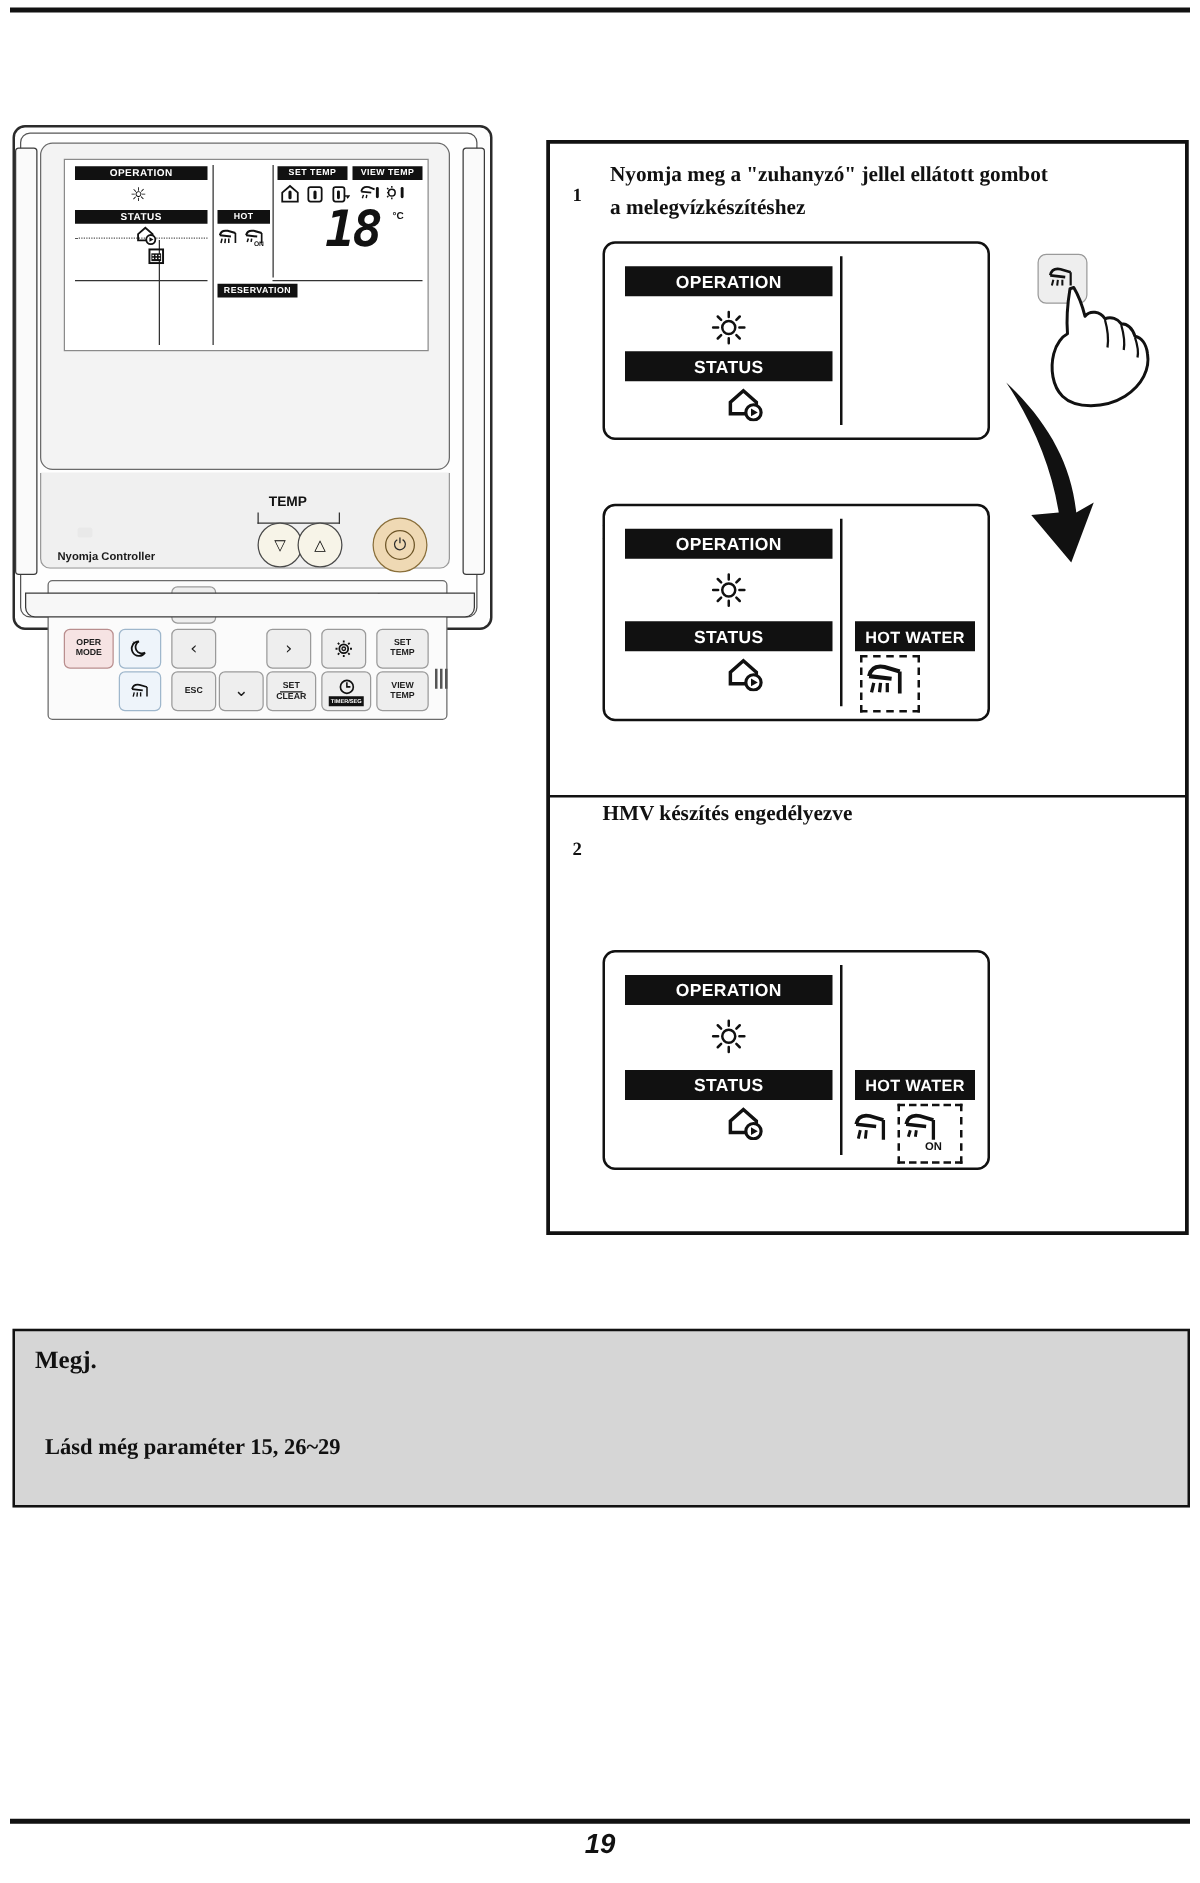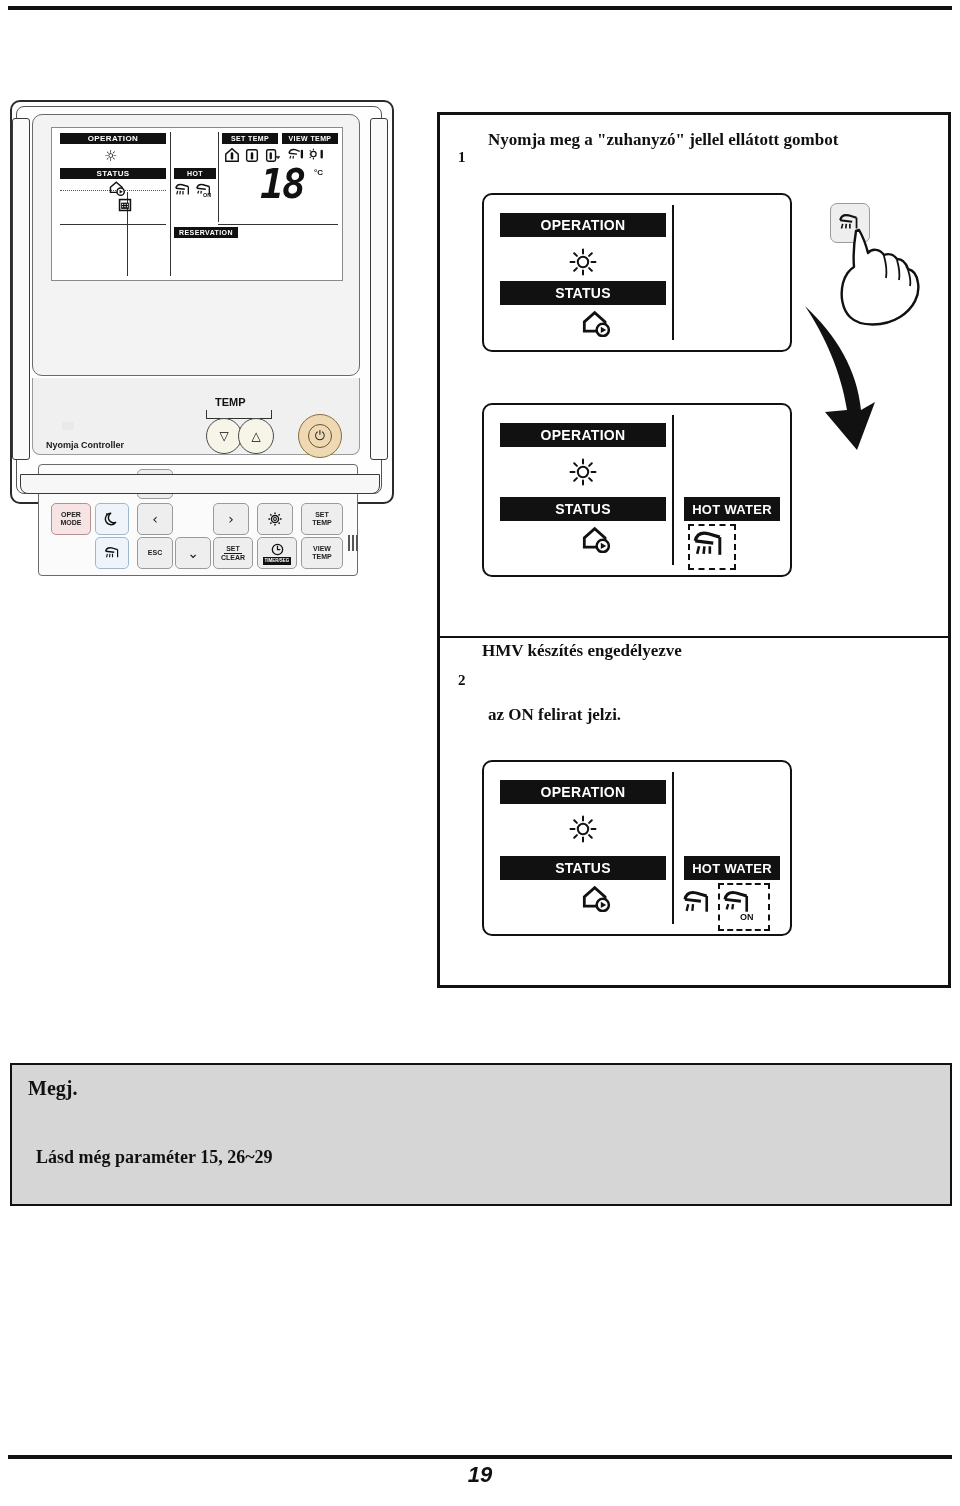--- a/index.html
+++ b/index.html
@@ -309,20 +309,21 @@
 
     <div class="rc-base"></div>
     <div class="grip"><i></i><i></i><i></i></div>
   </div>
 
   <div class="steps">
     <div class="step-div"></div>
 
     <div class="step-num" style="left:18px;top:34px;">1</div>
     <div class="step-text" style="left:48px;top:12px;width:450px;">Nyomja meg a "zuhanyzó" jellel ellátott gombot</div>
+    <div class="step-text" style="left:48px;top:38px;width:450px;">a melegvízkészítéshez</div>
 
     <div class="lcdpanel" style="left:42px;top:78px;width:306px;height:155px;">
       <div class="lcd-split" style="left:188px;"></div>
       <div class="bar" style="left:16px;top:18px;width:166px;height:24px;font-size:14px;">OPERATION</div>
       <svg style="position:absolute;left:84px;top:52px;" width="30" height="30" viewBox="0 0 30 30">
         <circle cx="15" cy="15" r="5.2" fill="none" stroke="#111" stroke-width="2"></circle>
         <g stroke="#111" stroke-width="2" stroke-linecap="round">
           <path d="M15 2.5 L15 6.5 M15 23.5 L15 27.5 M2.5 15 L6.5 15 M23.5 15 L27.5 15
                    M6.2 6.2 L8.9 8.9 M21.1 21.1 L23.8 23.8 M23.8 6.2 L21.1 8.9 M8.9 21.1 L6.2 23.8"></path>
         </g>
@@ -357,21 +358,20 @@
       <svg style="position:absolute;left:208px;top:122px;" width="36" height="36" viewBox="0 0 22 20">
         <path d="M2 7.5 Q3.2 1.8 9.6 3 L17 5.2" fill="none" stroke="#111" stroke-width="2"></path>
         <path d="M2 7.5 L13 8.8" stroke="#111" stroke-width="2"></path>
         <path d="M17 5.2 L17 16" stroke="#111" stroke-width="1.8"></path>
         <path d="M4.3 10.8 L3.2 15.4 M7.6 10.8 L7.1 15.4 M10.9 10.8 L10.9 15.4" stroke="#111" stroke-width="1.6"></path>
       </svg>
     </div>
     <div class="caption" style="left:42px;top:478px;">HMV készítés engedélyezve</div>
 
     <div class="step-num" style="left:18px;top:557px;">2</div>
-    <div class="step-text" style="left:48px;top:587px;width:450px;">az ON felirat jelzi.</div>
 
     <div class="lcdpanel" style="left:42px;top:645px;width:306px;height:172px;">
       <div class="lcd-split" style="left:188px;"></div>
       <div class="bar" style="left:16px;top:18px;width:166px;height:24px;font-size:14px;">OPERATION</div>
       <svg style="position:absolute;left:84px;top:52px;" width="30" height="30" viewBox="0 0 30 30">
         <circle cx="15" cy="15" r="5.2" fill="none" stroke="#111" stroke-width="2"></circle>
         <g stroke="#111" stroke-width="2" stroke-linecap="round">
           <path d="M15 2.5 L15 6.5 M15 23.5 L15 27.5 M2.5 15 L6.5 15 M23.5 15 L27.5 15
                    M6.2 6.2 L8.9 8.9 M21.1 21.1 L23.8 23.8 M23.8 6.2 L21.1 8.9 M8.9 21.1 L6.2 23.8"></path>
         </g>

